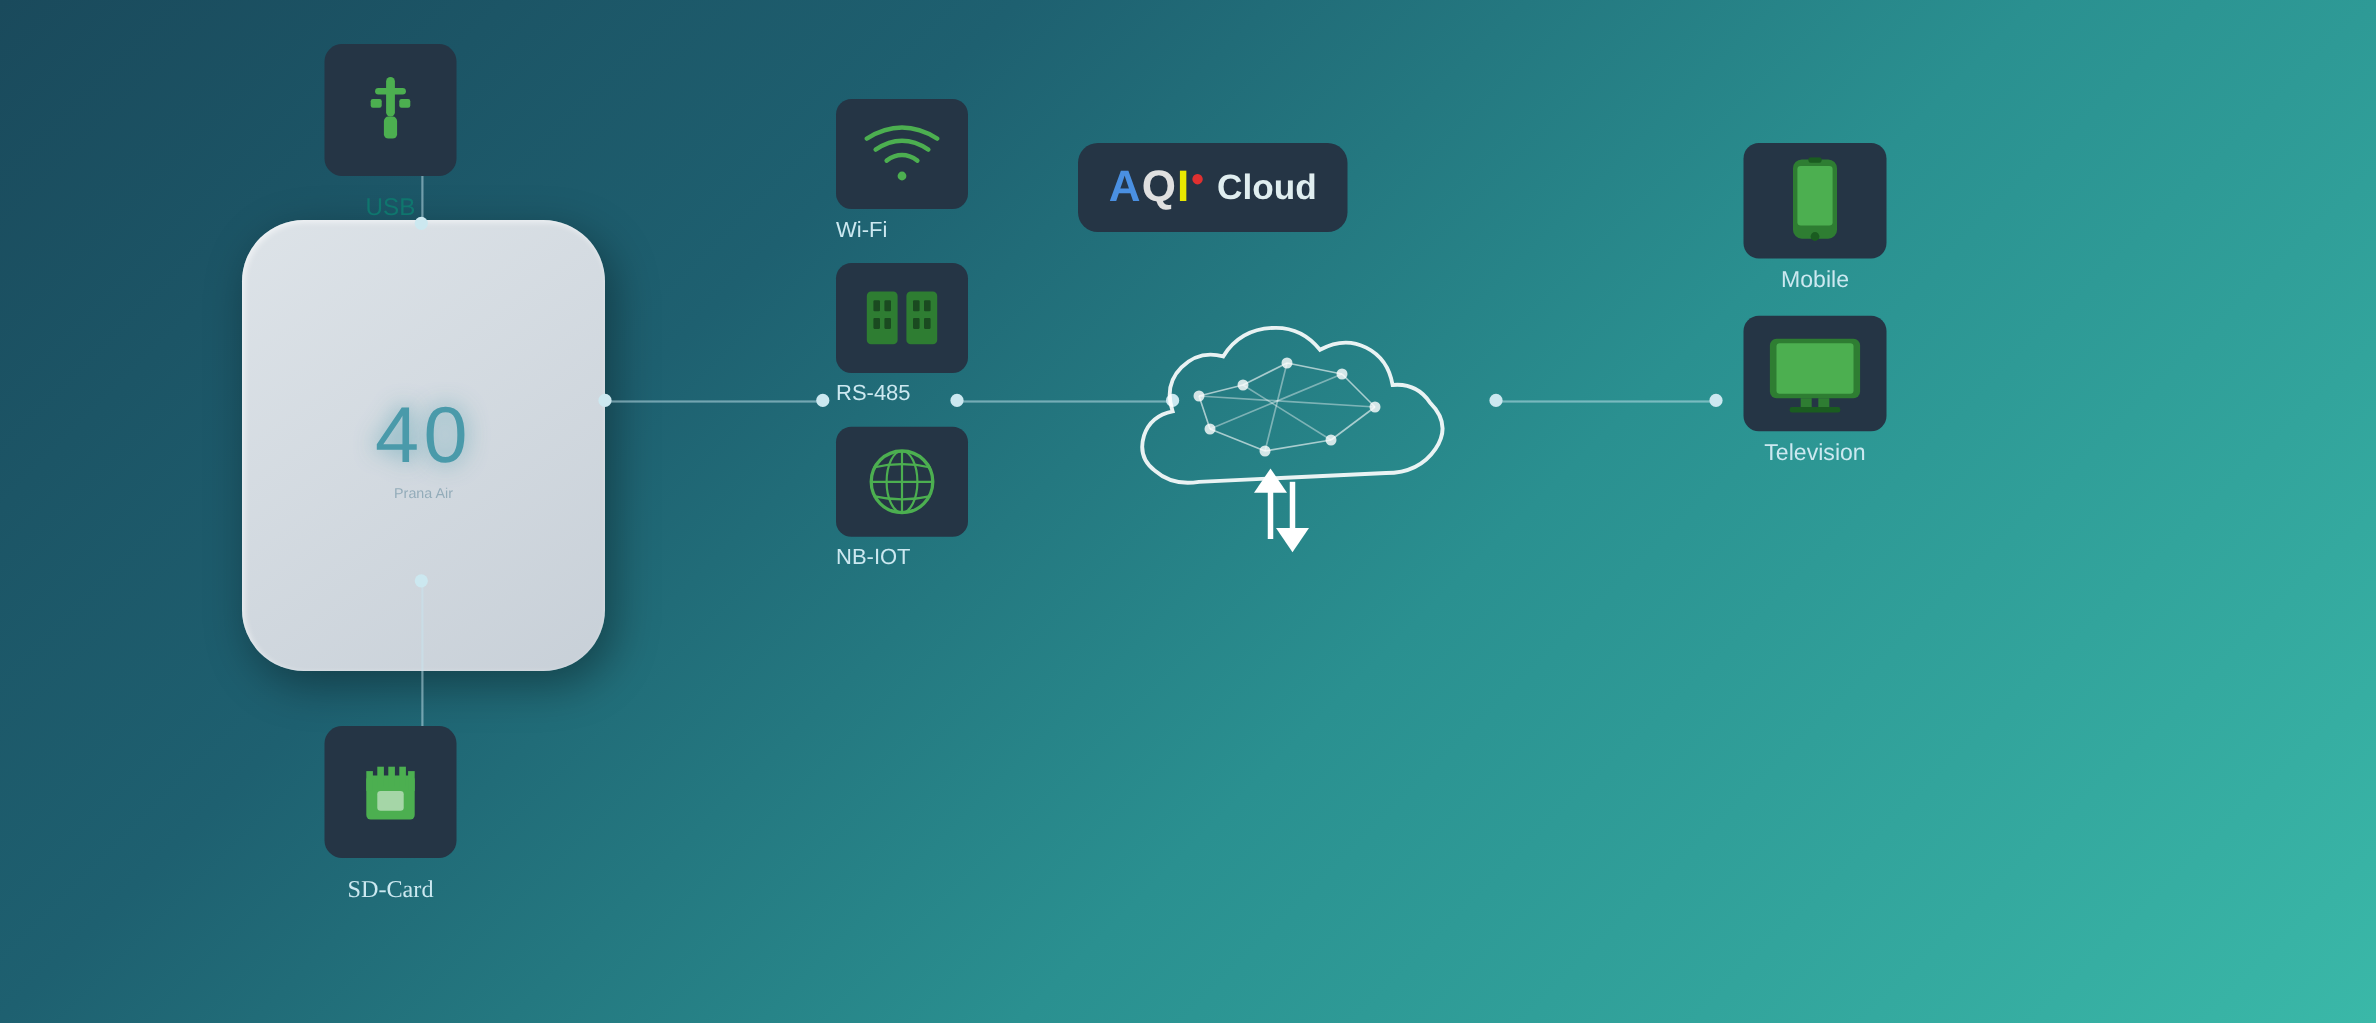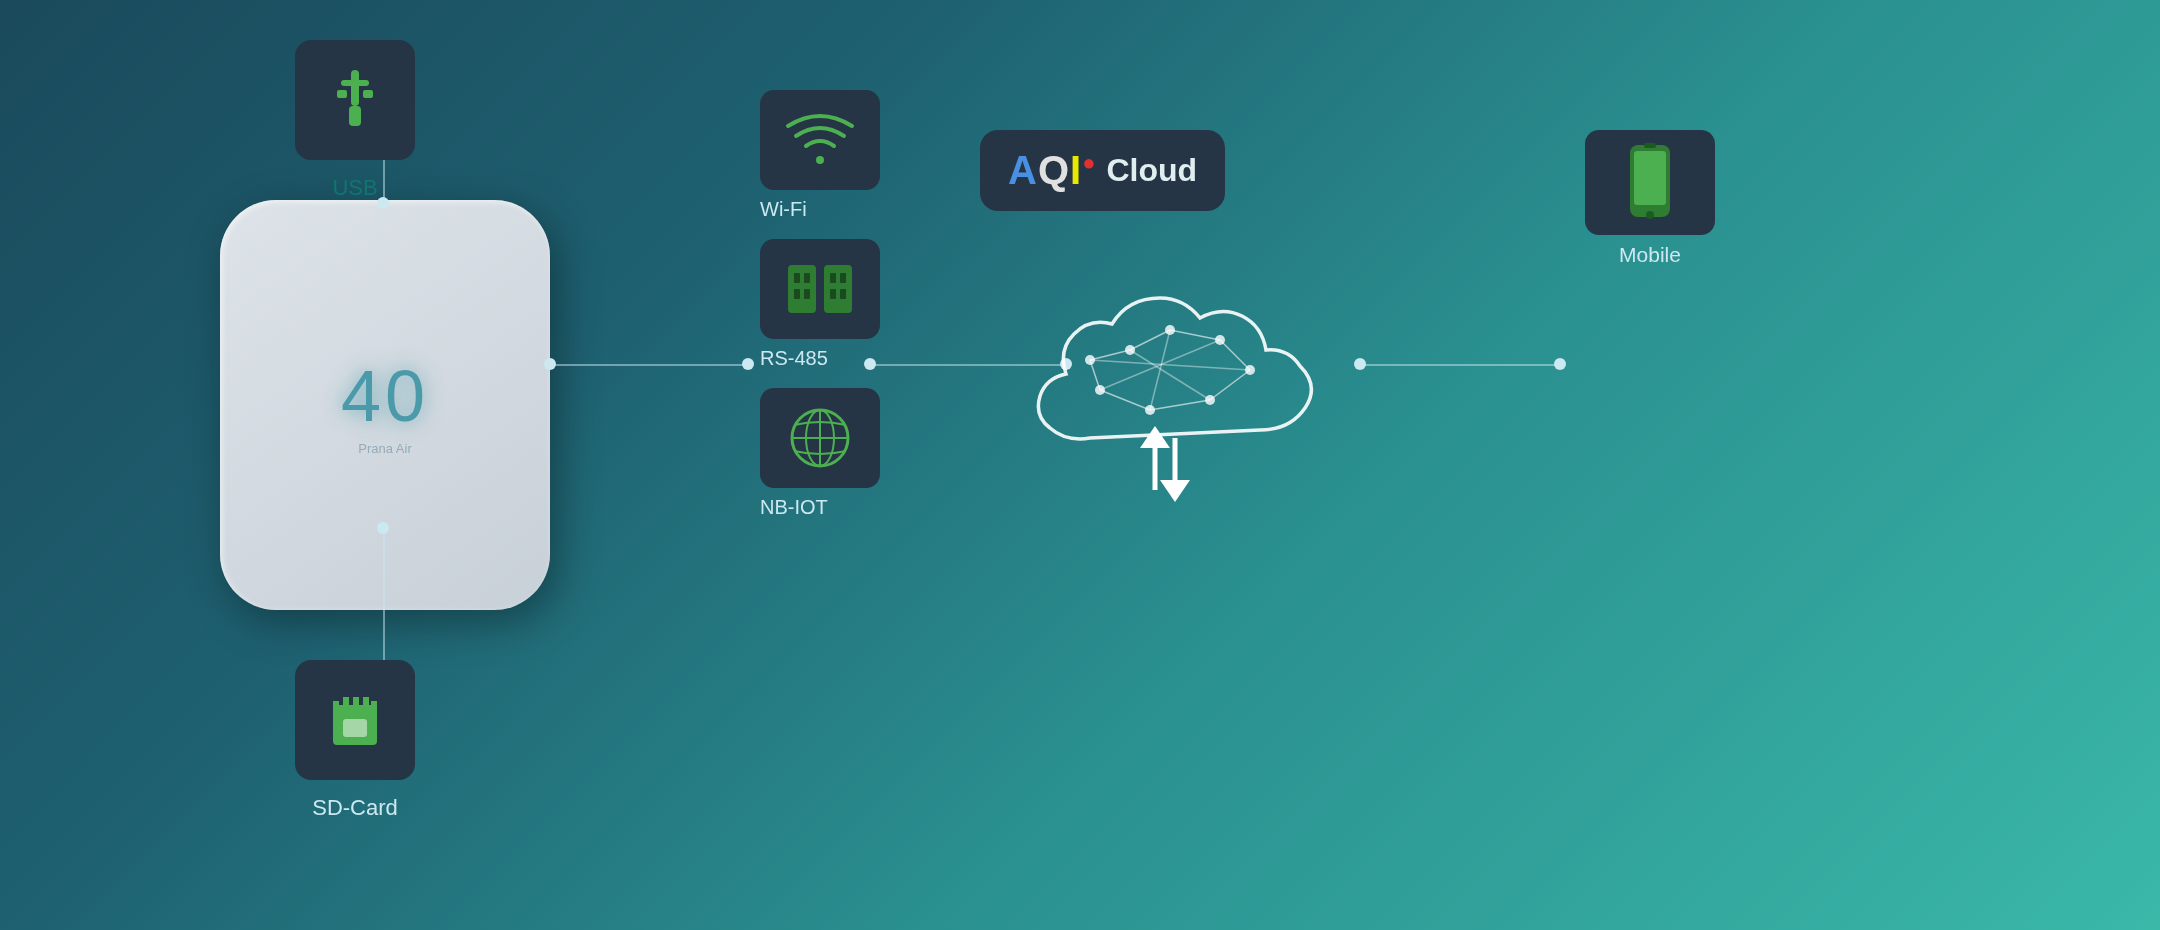--- a/index.html
+++ b/index.html
@@ -88,20 +88,21 @@
       justify-content: center;
     }
     .sdcard-label {
       position: absolute;
       left: 355px;
       top: 795px;
       color: #cce8f0;
       font-size: 22px;
       font-weight: 500;
       transform: translateX(-50%);
+      font-family: Liberation Serif, serif;
     }
 
     
     .connector-vertical-top {
       position: absolute;
       left: 383px;
       top: 160px;
       width: 2px;
       height: 40px;
       background: rgba(200,230,240,0.5);
@@ -470,16 +471,30 @@
           <rect x="10" y="8" width="32" height="54" rx="3" fill="#4caf50"></rect>
 
           <circle cx="26" cy="72" r="4" fill="#1a5c20"></circle>
 
           <rect x="20" y="0" width="12" height="5" rx="2" fill="#1a5c20"></rect>
         </svg>
       </div>
       <span class="output-label">Mobile</span>
     </div>
 
+    <div class="output-item">
+      <div class="output-icon-box">
+        <svg width="90" height="72" viewBox="0 0 90 72">
+
+          <rect x="4" y="4" width="82" height="54" rx="6" fill="#2e7d32"></rect>
+          <rect x="10" y="8" width="70" height="46" rx="3" fill="#4caf50"></rect>
+
+          <rect x="32" y="58" width="10" height="10" fill="#2e7d32"></rect>
+          <rect x="48" y="58" width="10" height="10" fill="#2e7d32"></rect>
+          <rect x="22" y="66" width="46" height="5" rx="2" fill="#1a5c20"></rect>
+        </svg>
+      </div>
+      <span class="output-label">Television</span>
+    </div>
 
   </div>
 
 </div>
 
 </body></html>

